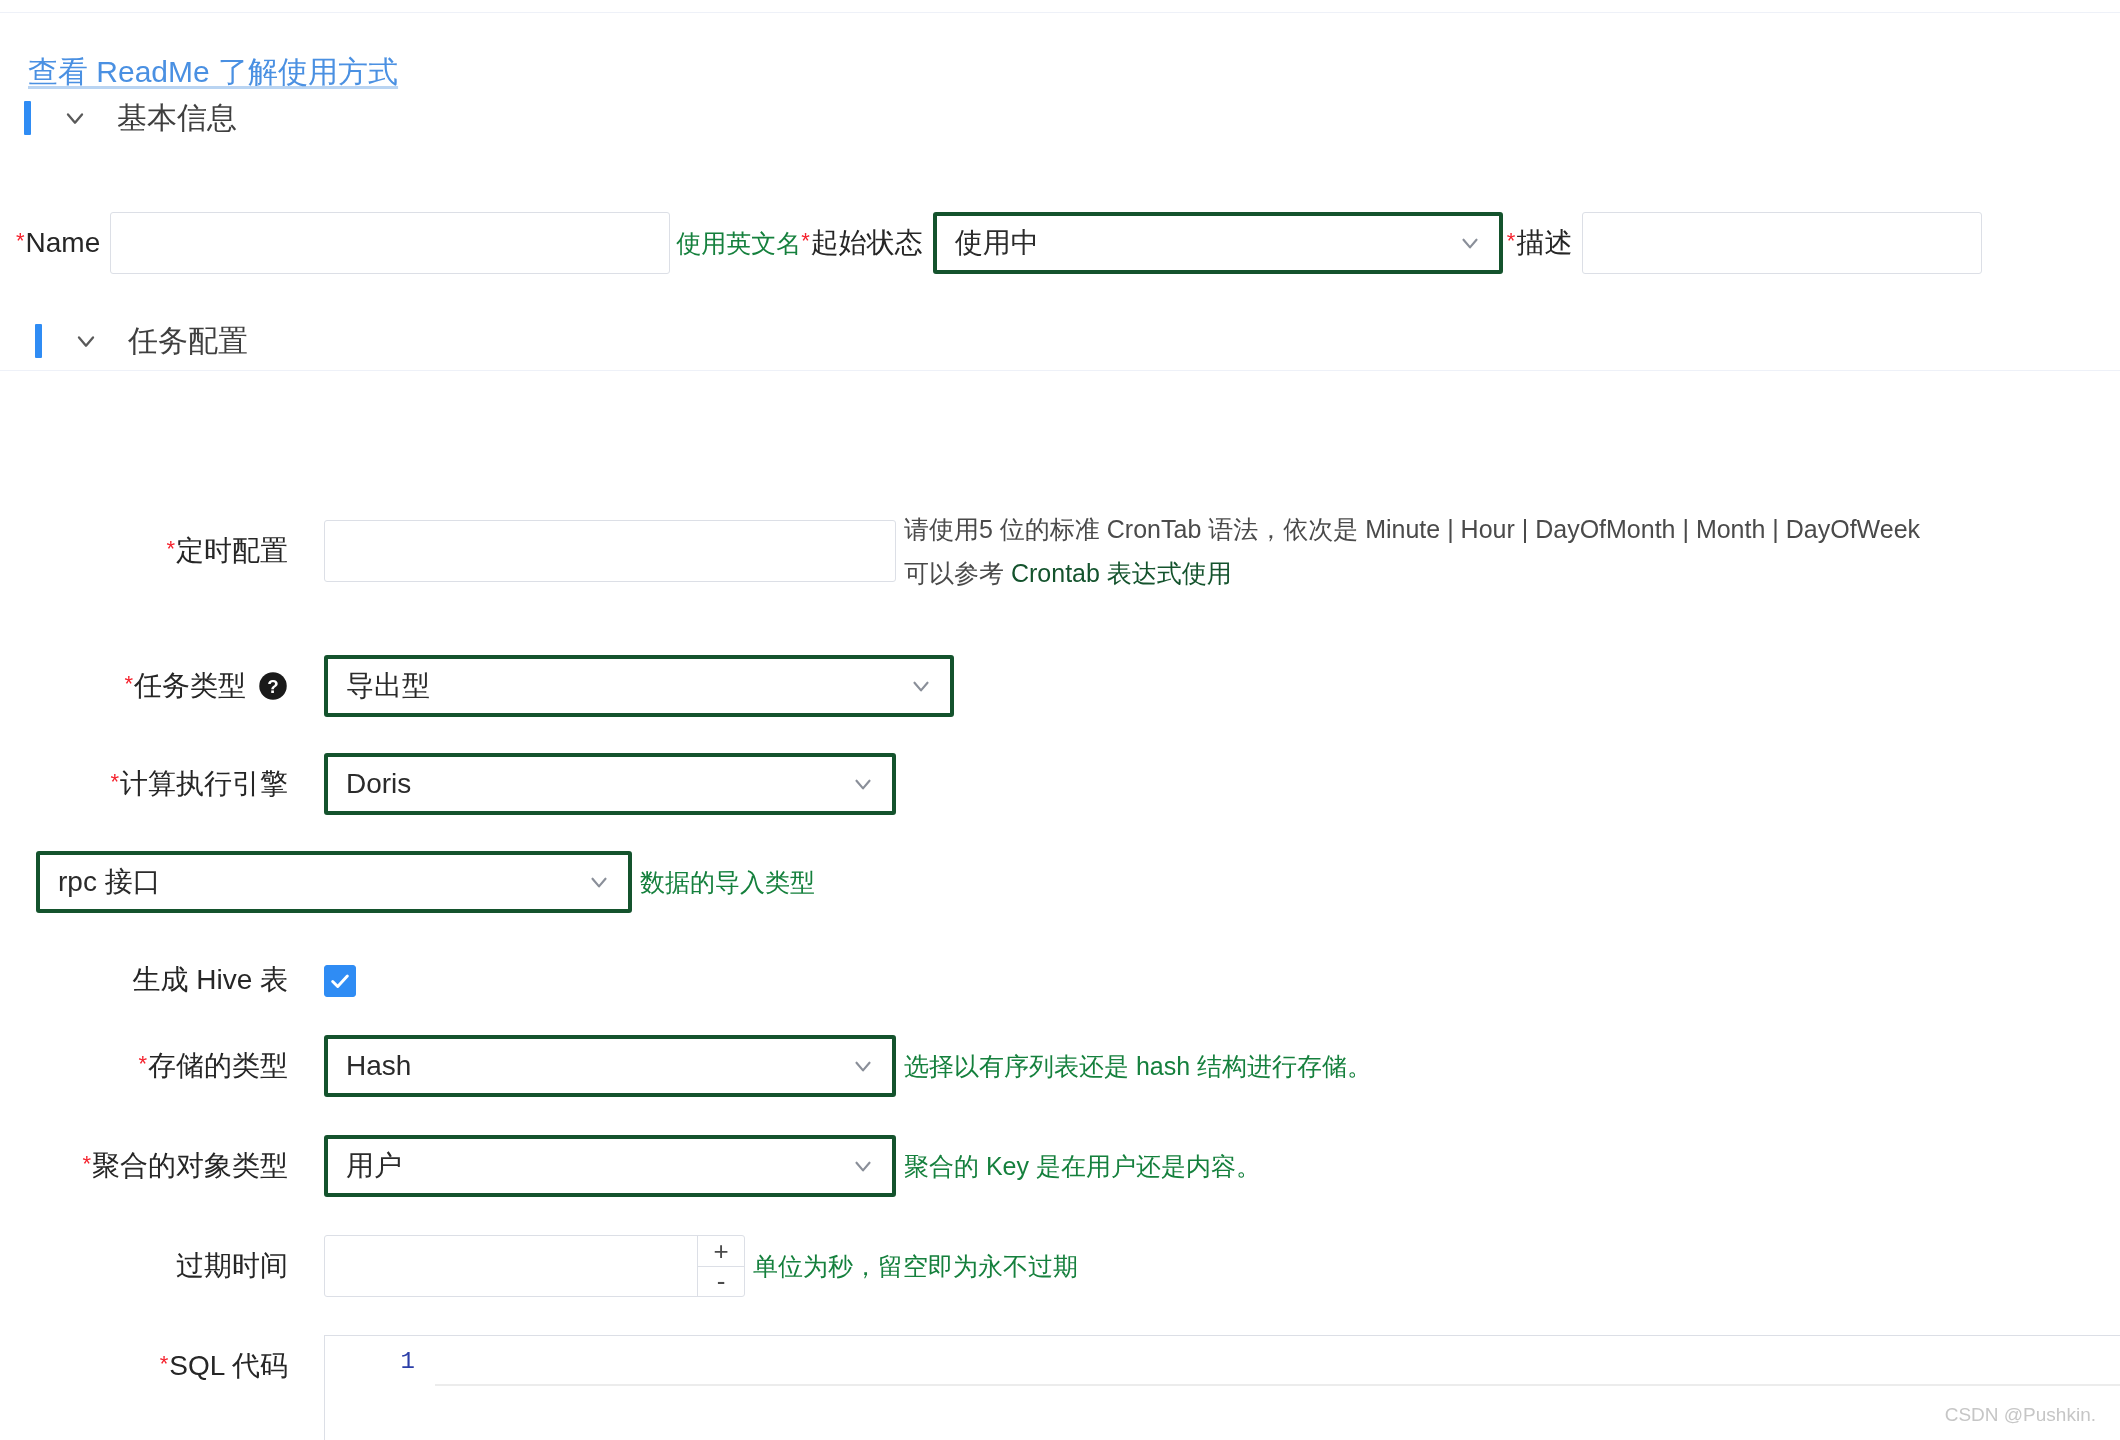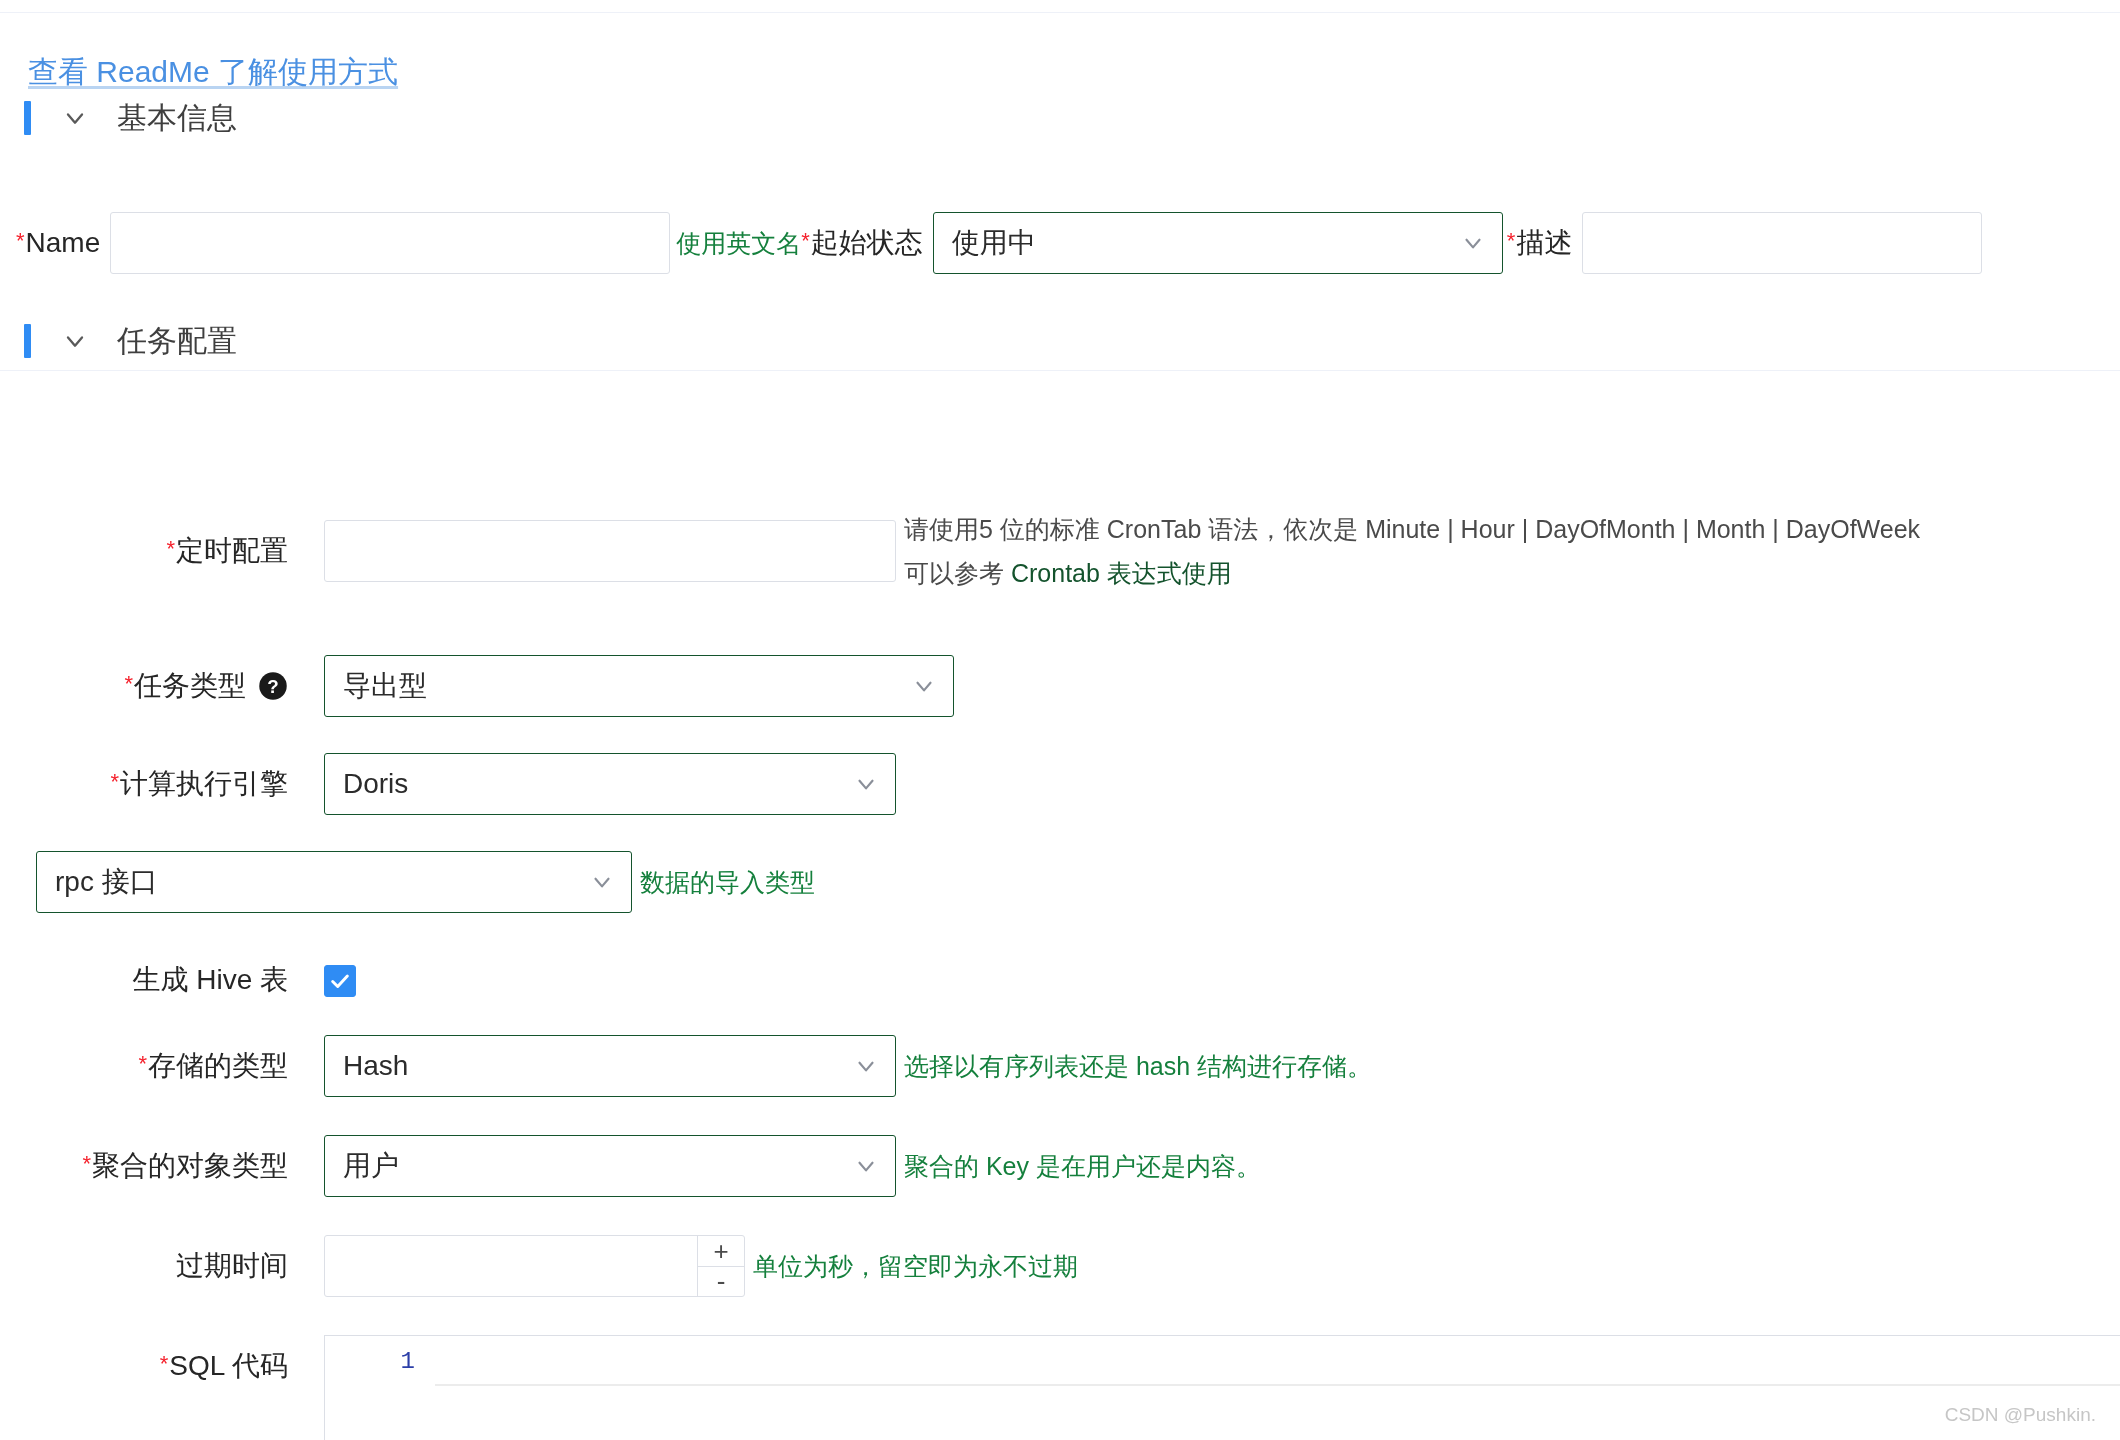--- a/index.html
+++ b/index.html
@@ -80,21 +80,21 @@
     color: #555;
     flex: 0 0 auto;
   }
   .section-title {
     font-size: 30px;
     color: #3f3f3f;
     margin-left: 22px;
     white-space: nowrap;
   }
   #sec-basic  { top: 100px; left: 24px; }
-  #sec-task   { top: 323px; left: 24px; }
+  #sec-task   { top: 323px; left: 35px; }
   #mid-divider { position: absolute; top: 370px; left: 0; }
 
   
   #basic-row {
     position: absolute;
     top: 203px;
     left: 0;
     width: 2120px;
     height: 80px;
     display: flex;
@@ -107,21 +107,21 @@
     line-height: 1;
   }
   .txtbox {
     border: 1px solid #dcdfe6;
     border-radius: 3px;
     background: #fff;
     height: 62px;
     box-sizing: border-box;
   }
   .selbox {
-    border: 1px solid #14532d;
+    border: 4px solid #14532d;
     border-radius: 3px;
     background: #fff;
     height: 62px;
     box-sizing: border-box;
     display: flex;
     align-items: center;
     justify-content: space-between;
     padding: 0 16px 0 18px;
   }
   .selbox .sel-val {

